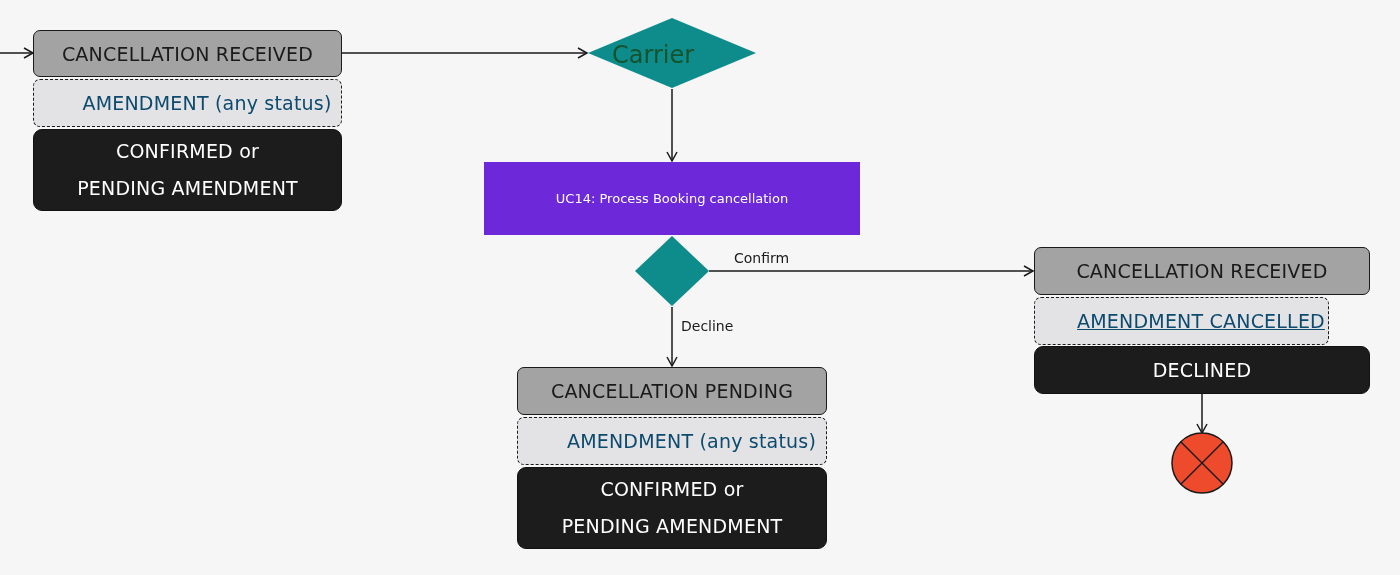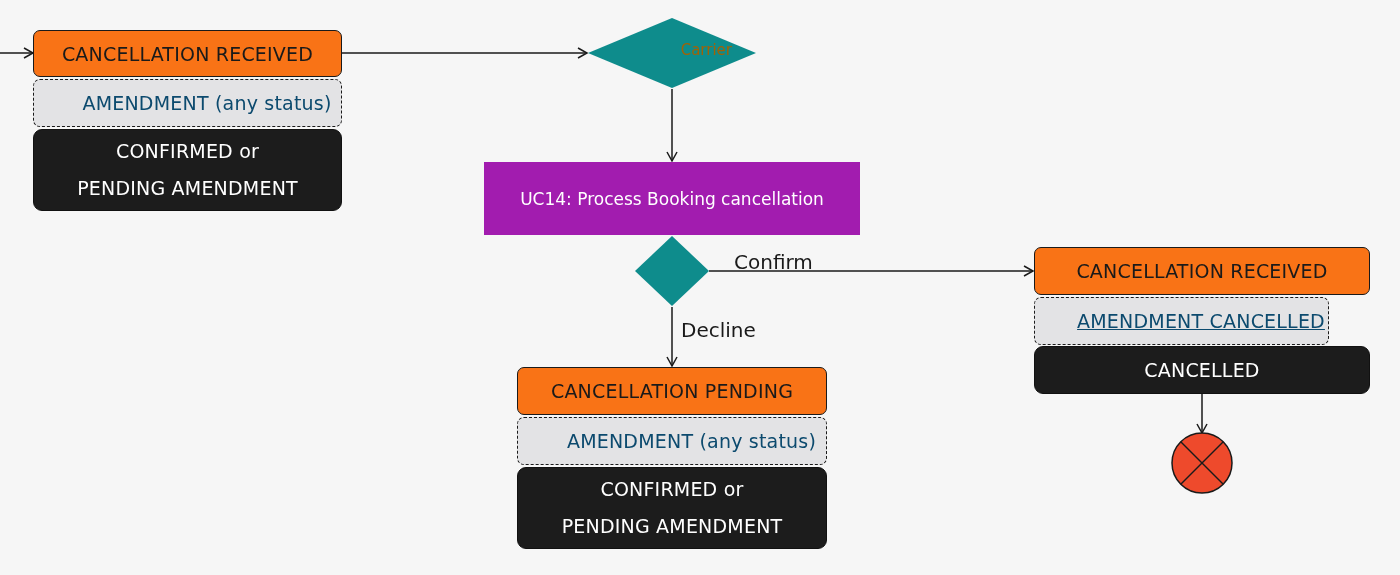--- a/index.html
+++ b/index.html
@@ -7,30 +7,30 @@
     width: 1400px; height: 575px; position: relative; overflow: hidden;
     background: #f6f6f6;
     font-family: "DejaVu Sans", sans-serif;
   }
   svg.wires { position: absolute; left: 0; top: 0; width: 1400px; height: 575px; }
   .box {
     position: absolute; box-sizing: border-box;
     display: flex; align-items: center; justify-content: center; text-align: center;
     font-size: 19px; letter-spacing: 0.2px;
   }
-  .pink { background: #f97316; border: 1.5px solid #1a1a1a; border-radius: 7px; color: #1a1a1a; }
+  .pink { background: #a3a3a3; border: 1.5px solid #1a1a1a; border-radius: 7px; color: #1a1a1a; }
   .grey { background: #e3e3e5; border: 1.5px dashed #1a1a1a; border-radius: 7px; color: #0c4a6e; padding-left: 39px; }
   .black { background: #1c1c1c; border: 1.5px solid #111; border-radius: 9px; color: #ffffff; line-height: 37px; }
   .teal-rect {
-    position: absolute; background: #a21caf; color: #fff; box-sizing: border-box;
+    position: absolute; background: #6d28d9; color: #fff; box-sizing: border-box;
     display: flex; flex-direction: column; align-items: center; justify-content: center;
-    font-size: 17px; line-height: 30px;
+    font-size: 13px; line-height: 30px;
   }
-  .label { position: absolute; font-size: 20px; color: #1a1a1a; }
-  .diamond-text { position: absolute; color: #a16207; font-size: 15px; text-align: right; }
+  .label { position: absolute; font-size: 14px; color: #1a1a1a; }
+  .diamond-text { position: absolute; color: #14532d; font-size: 24px; text-align: left; }
 </style>
 </head>
 <body>
 
 <svg class="wires" viewBox="0 0 1400 575">
   <defs>
     <marker id="arr" markerWidth="12" markerHeight="12" refX="10" refY="6" orient="auto" markerUnits="userSpaceOnUse">
       <path d="M1,1 L10,6 L1,11" fill="none" stroke="#1a1a1a" stroke-width="1.5"></path>
     </marker>
   </defs>
@@ -69,20 +69,20 @@
 
 <div class="teal-rect" style="left:484px;top:162px;width:376px;height:73px;">
   <span>UC14: Process Booking cancellation</span>
 </div>
 
 <div class="label" style="left:734px;top:250px;">Confirm</div>
 <div class="label" style="left:681px;top:318px;">Decline</div>
 
 <div class="box pink" style="left:1034px;top:247px;width:336px;height:48px;">CANCELLATION RECEIVED</div>
 <div class="box grey" style="left:1034px;top:297px;width:295px;height:48px;text-decoration:underline;">AMENDMENT CANCELLED</div>
-<div class="box black" style="left:1034px;top:346px;width:336px;height:48px;">CANCELLED</div>
+<div class="box black" style="left:1034px;top:346px;width:336px;height:48px;">DECLINED</div>
 
 <div class="box pink" style="left:517px;top:367px;width:310px;height:48px;">CANCELLATION PENDING</div>
 <div class="box grey" style="left:517px;top:417px;width:310px;height:48px;">AMENDMENT (any status)</div>
 <div class="box black" style="left:517px;top:467px;width:310px;height:82px;flex-direction:column;">
   <span>CONFIRMED or</span>
   <span>PENDING AMENDMENT</span>
 </div>
 
 </body></html>

